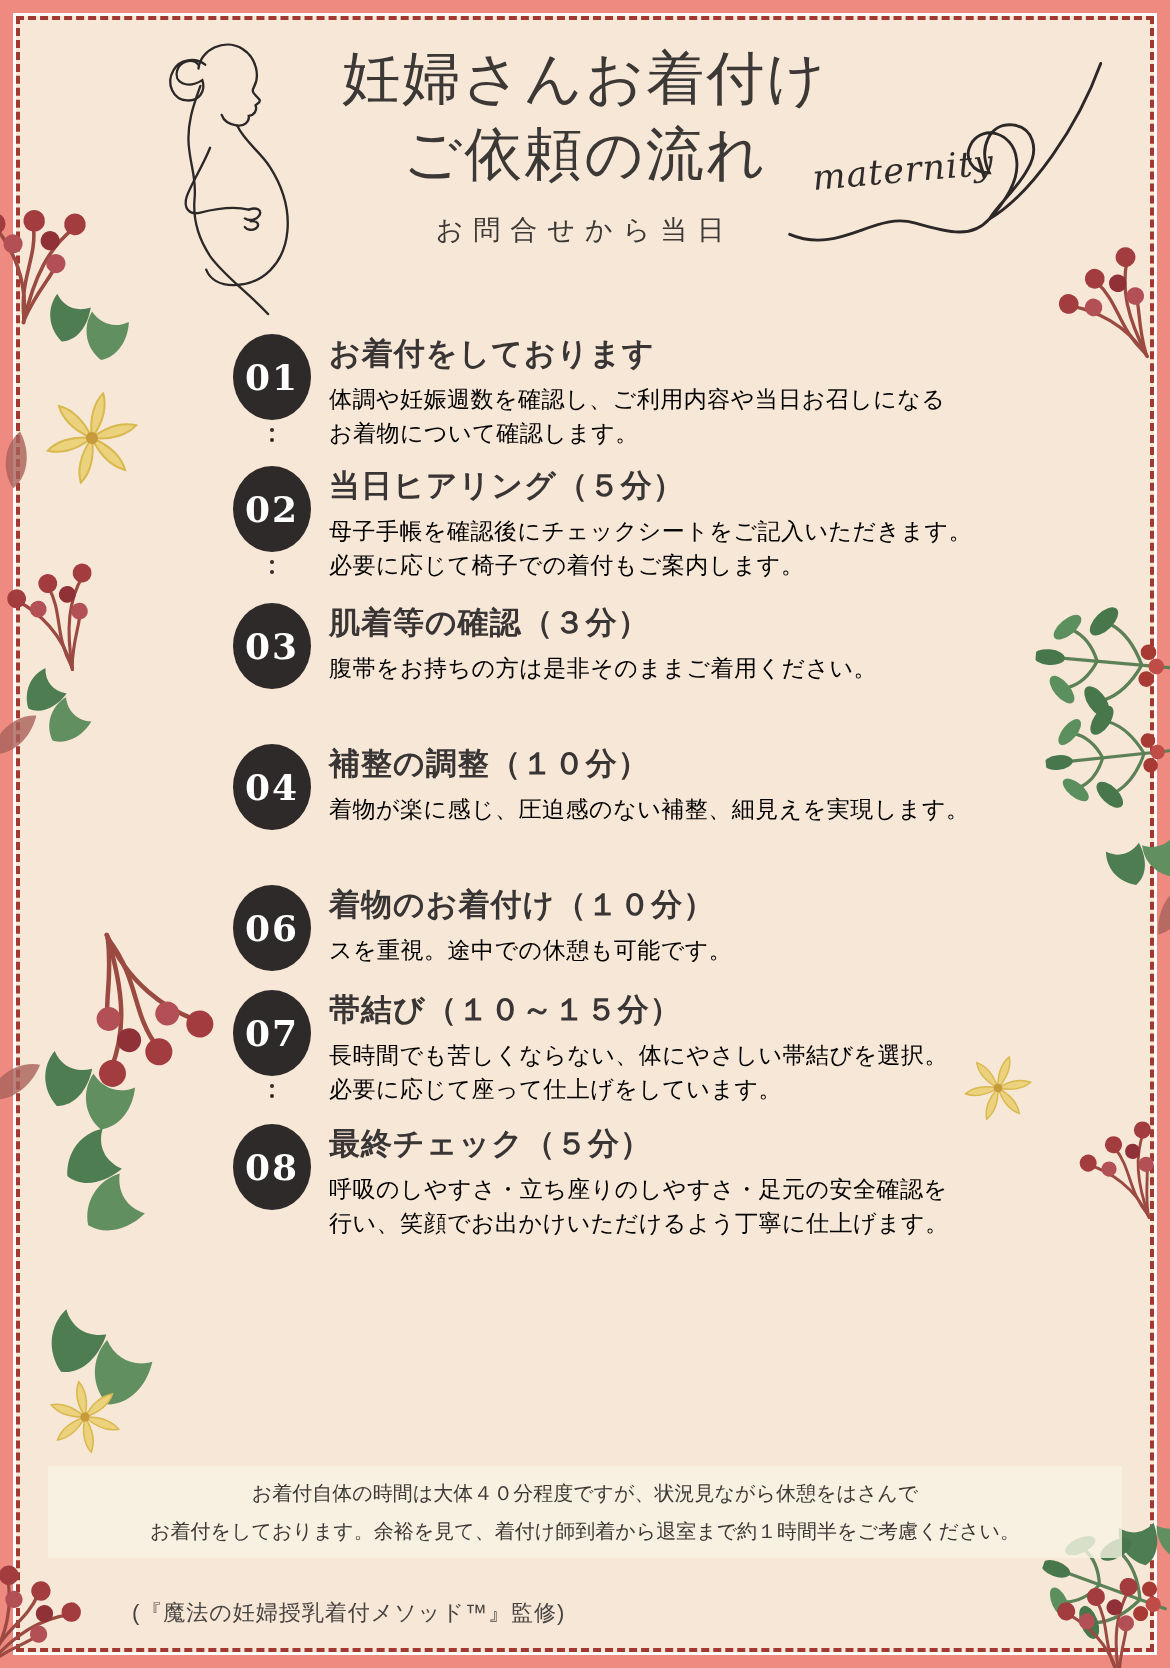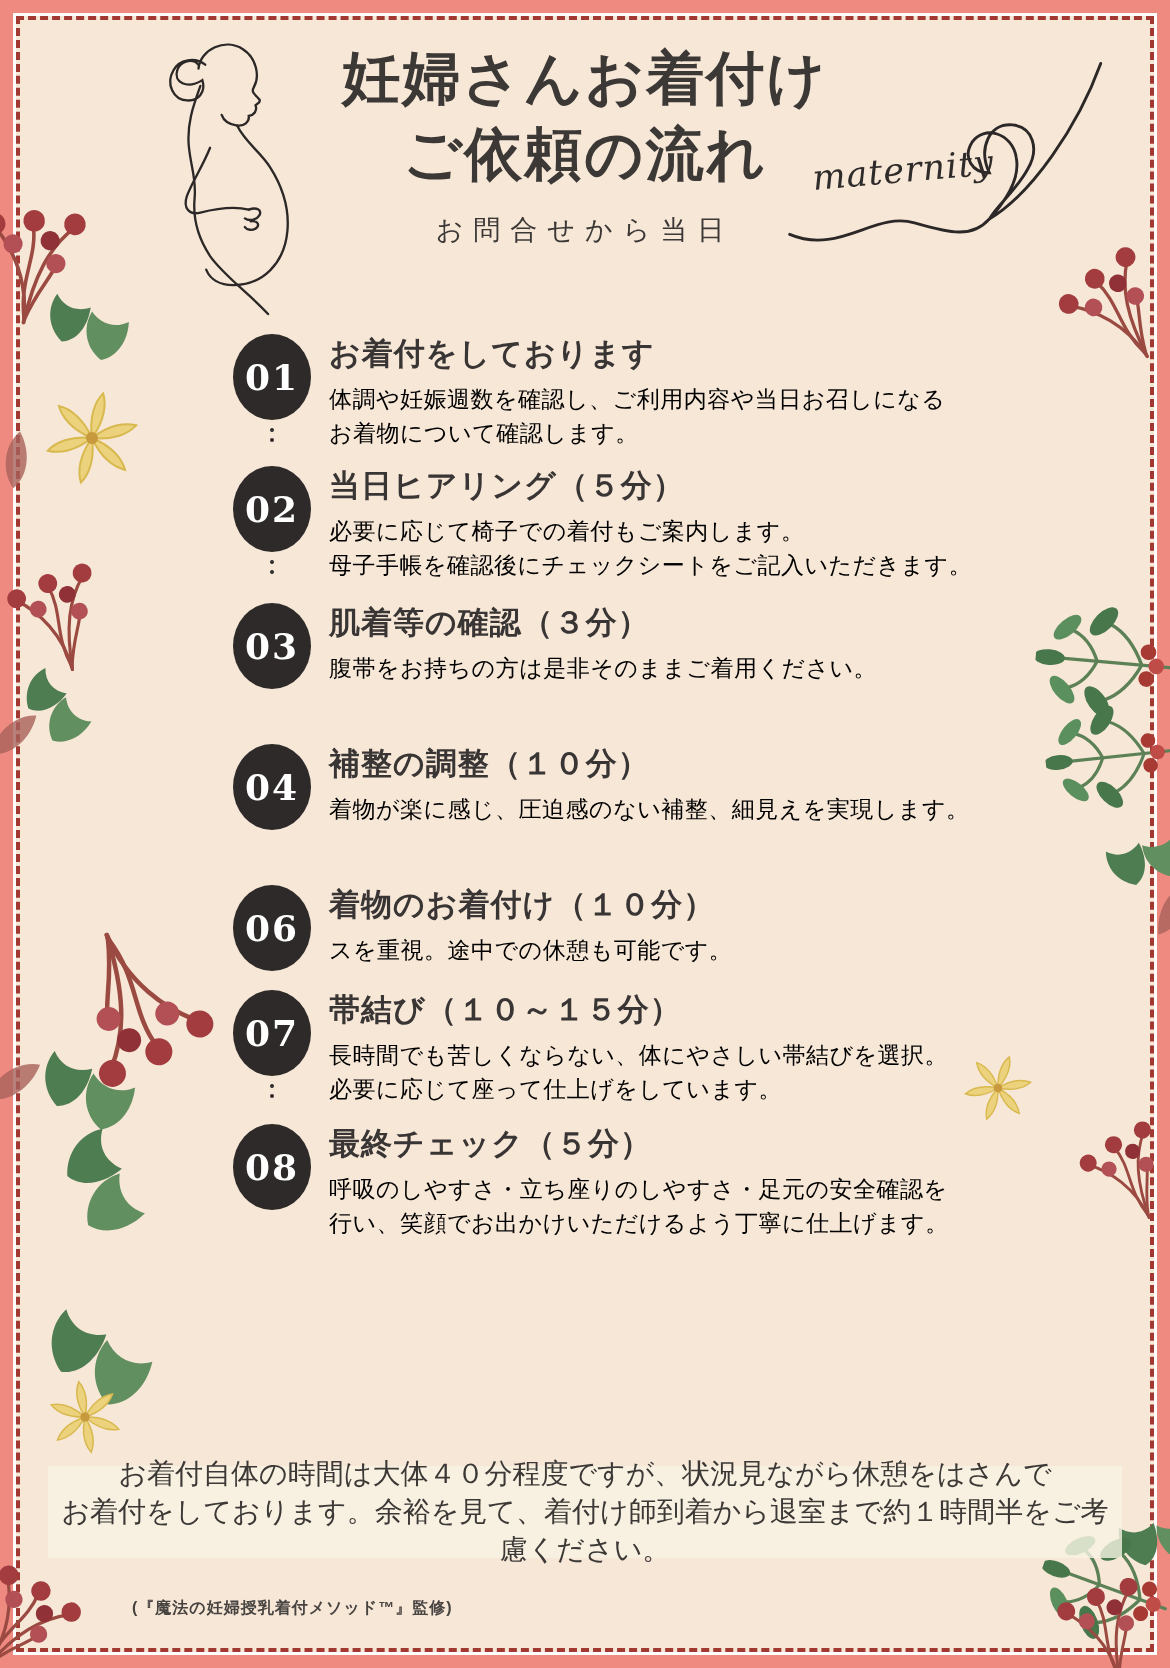--- a/index.html
+++ b/index.html
@@ -9,21 +9,21 @@
     font-family:"Liberation Sans","DejaVu Sans",sans-serif;
     color:#3b3836;
   }
   .frame-white { position:absolute; inset:13px; background:#ffffff; z-index:1; }
   .frame { position:absolute; inset:16px; background:#f7e7d7; border:4px dashed #a23832; z-index:2; }
 
   .deco { position:absolute; z-index:3; pointer-events:none; }
 
   
   .title-block { position:absolute; top:40px; left:0; right:0; text-align:center; z-index:4; }
-  .title-line { font-size:58px; font-weight:700; letter-spacing:2px; line-height:76px; color:#3b3836; }
+  .title-line { font-size:58px; font-weight:400; letter-spacing:2px; line-height:76px; color:#3b3836; }
   .subtitle { position:absolute; top:212px; left:0; right:0; text-align:center; z-index:4;
               font-family:"DejaVu Serif","Liberation Serif",serif; font-size:27px; letter-spacing:10px; color:#3b3836; }
   .woman-art { position:absolute; left:112px; top:26px; width:200px; height:290px; z-index:4; }
   .heart-doodle { position:absolute; left:770px; top:50px; width:360px; height:240px; z-index:4; }
   .maternity-label { position:absolute; left:812px; top:150px; z-index:5;
     font-family:"DejaVu Serif","Liberation Serif",serif; font-style:italic; font-size:35px;
     color:#2e2b2a; transform:rotate(-5deg); letter-spacing:1px; }
 
   
   .steps { position:absolute; left:233px; top:334px; width:740px; z-index:4; }
@@ -36,22 +36,22 @@
   .connector { position:absolute; left:37px; top:94px; bottom:8px; border-left:4px dotted #2d2a29; }
   .step-body { padding-top:2px; }
   .step-title { font-size:31px; font-weight:bold; color:#383534; letter-spacing:1px; margin-bottom:10px; line-height:36px; }
   .step-desc { font-size:23px; color:#000000; line-height:34px; letter-spacing:0.5px; }
   .pb16{padding-bottom:16px;} .pb21{padding-bottom:21px;} .pb55{padding-bottom:55px;}
   .pb18{padding-bottom:18px;} .pb19{padding-bottom:19px;}
 
   
   .footer-note { position:absolute; left:48px; right:48px; top:1466px; height:92px; z-index:4;
     background:rgba(248,244,228,0.8); display:flex; flex-direction:column; justify-content:center;
-    text-align:center; font-size:28px; color:#3b3836; line-height:38px; }
-  .credit { position:absolute; left:132px; top:1598px; z-index:4; font-size:16px; color:#474340; letter-spacing:1px;font-weight:bold; }
+    text-align:center; font-size:20px; color:#3b3836; line-height:38px; }
+  .credit { position:absolute; left:132px; top:1598px; z-index:4; font-size:22px; color:#474340; letter-spacing:1px; }
 </style>
 </head>
 <body>
 
 <div class="page">
 
   <svg width="0" height="0" style="position:absolute" aria-hidden="true">
     <defs>
       <g id="berry-sprig">
         <g stroke="#9b4a42" stroke-width="3" fill="none" stroke-linecap="round">
@@ -227,22 +227,22 @@
     </div>
 
     <div class="step pb21">
       <div class="badge-col">
         <div class="badge">02</div>
         <div class="connector"></div>
       </div>
       <div class="step-body">
         <div class="step-title">当日ヒアリング（５分）</div>
         <div class="step-desc">
+          <div>母子手帳を確認後にチェックシートをご記入いただきます。</div>
           <div>必要に応じて椅子での着付もご案内します。</div>
-          <div>母子手帳を確認後にチェックシートをご記入いただきます。</div>
         </div>
       </div>
     </div>
 
     <div class="step pb55">
       <div class="badge-col">
         <div class="badge">03</div>
         <div class="connector"></div>
       </div>
       <div class="step-body">

